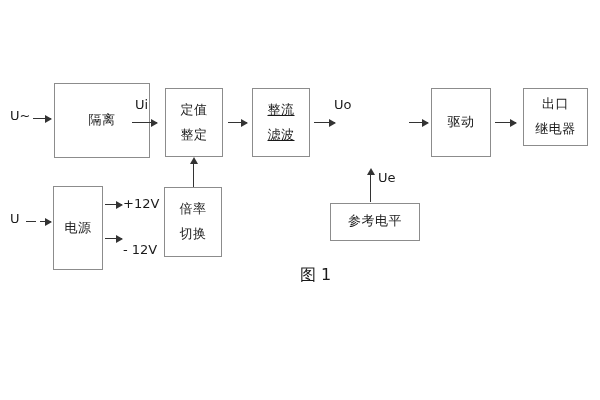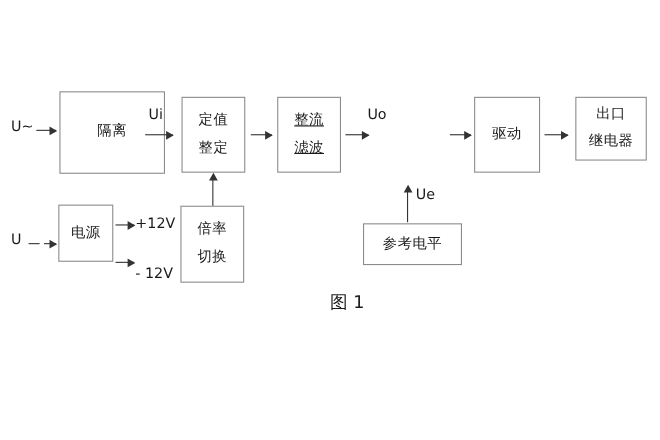--- a/index.html
+++ b/index.html
@@ -127,21 +127,21 @@
 
   <div class="blk" style="left:523px; top:88px; width:65px; height:58px;">
     <span class="ln">出口</span>
     <span class="ln">继电器</span>
   </div>
 
   <span class="lbl" style="left:10px; top:211px;">U</span>
   <div class="dash" style="left:26px; top:221px; width:10px;"></div>
   <div class="harrow" style="left:40px; top:221px; width:11px;"></div>
 
-  <div class="blk" style="left:53px; top:186px; width:50px; height:52px;">
+  <div class="blk" style="left:53px; top:186px; width:50px; height:84px;">
     <span class="ln">电源</span>
   </div>
 
   <div class="harrow" style="left:105px; top:204px; width:17px;"></div>
   <span class="lbl" style="left:123px; top:196px;">+12V</span>
 
   <div class="harrow" style="left:105px; top:238px; width:17px;"></div>
   <span class="lbl" style="left:123px; top:242px;text-align:right;">- 12V</span>
 
   <div class="blk" style="left:164px; top:187px; width:58px; height:70px;">

